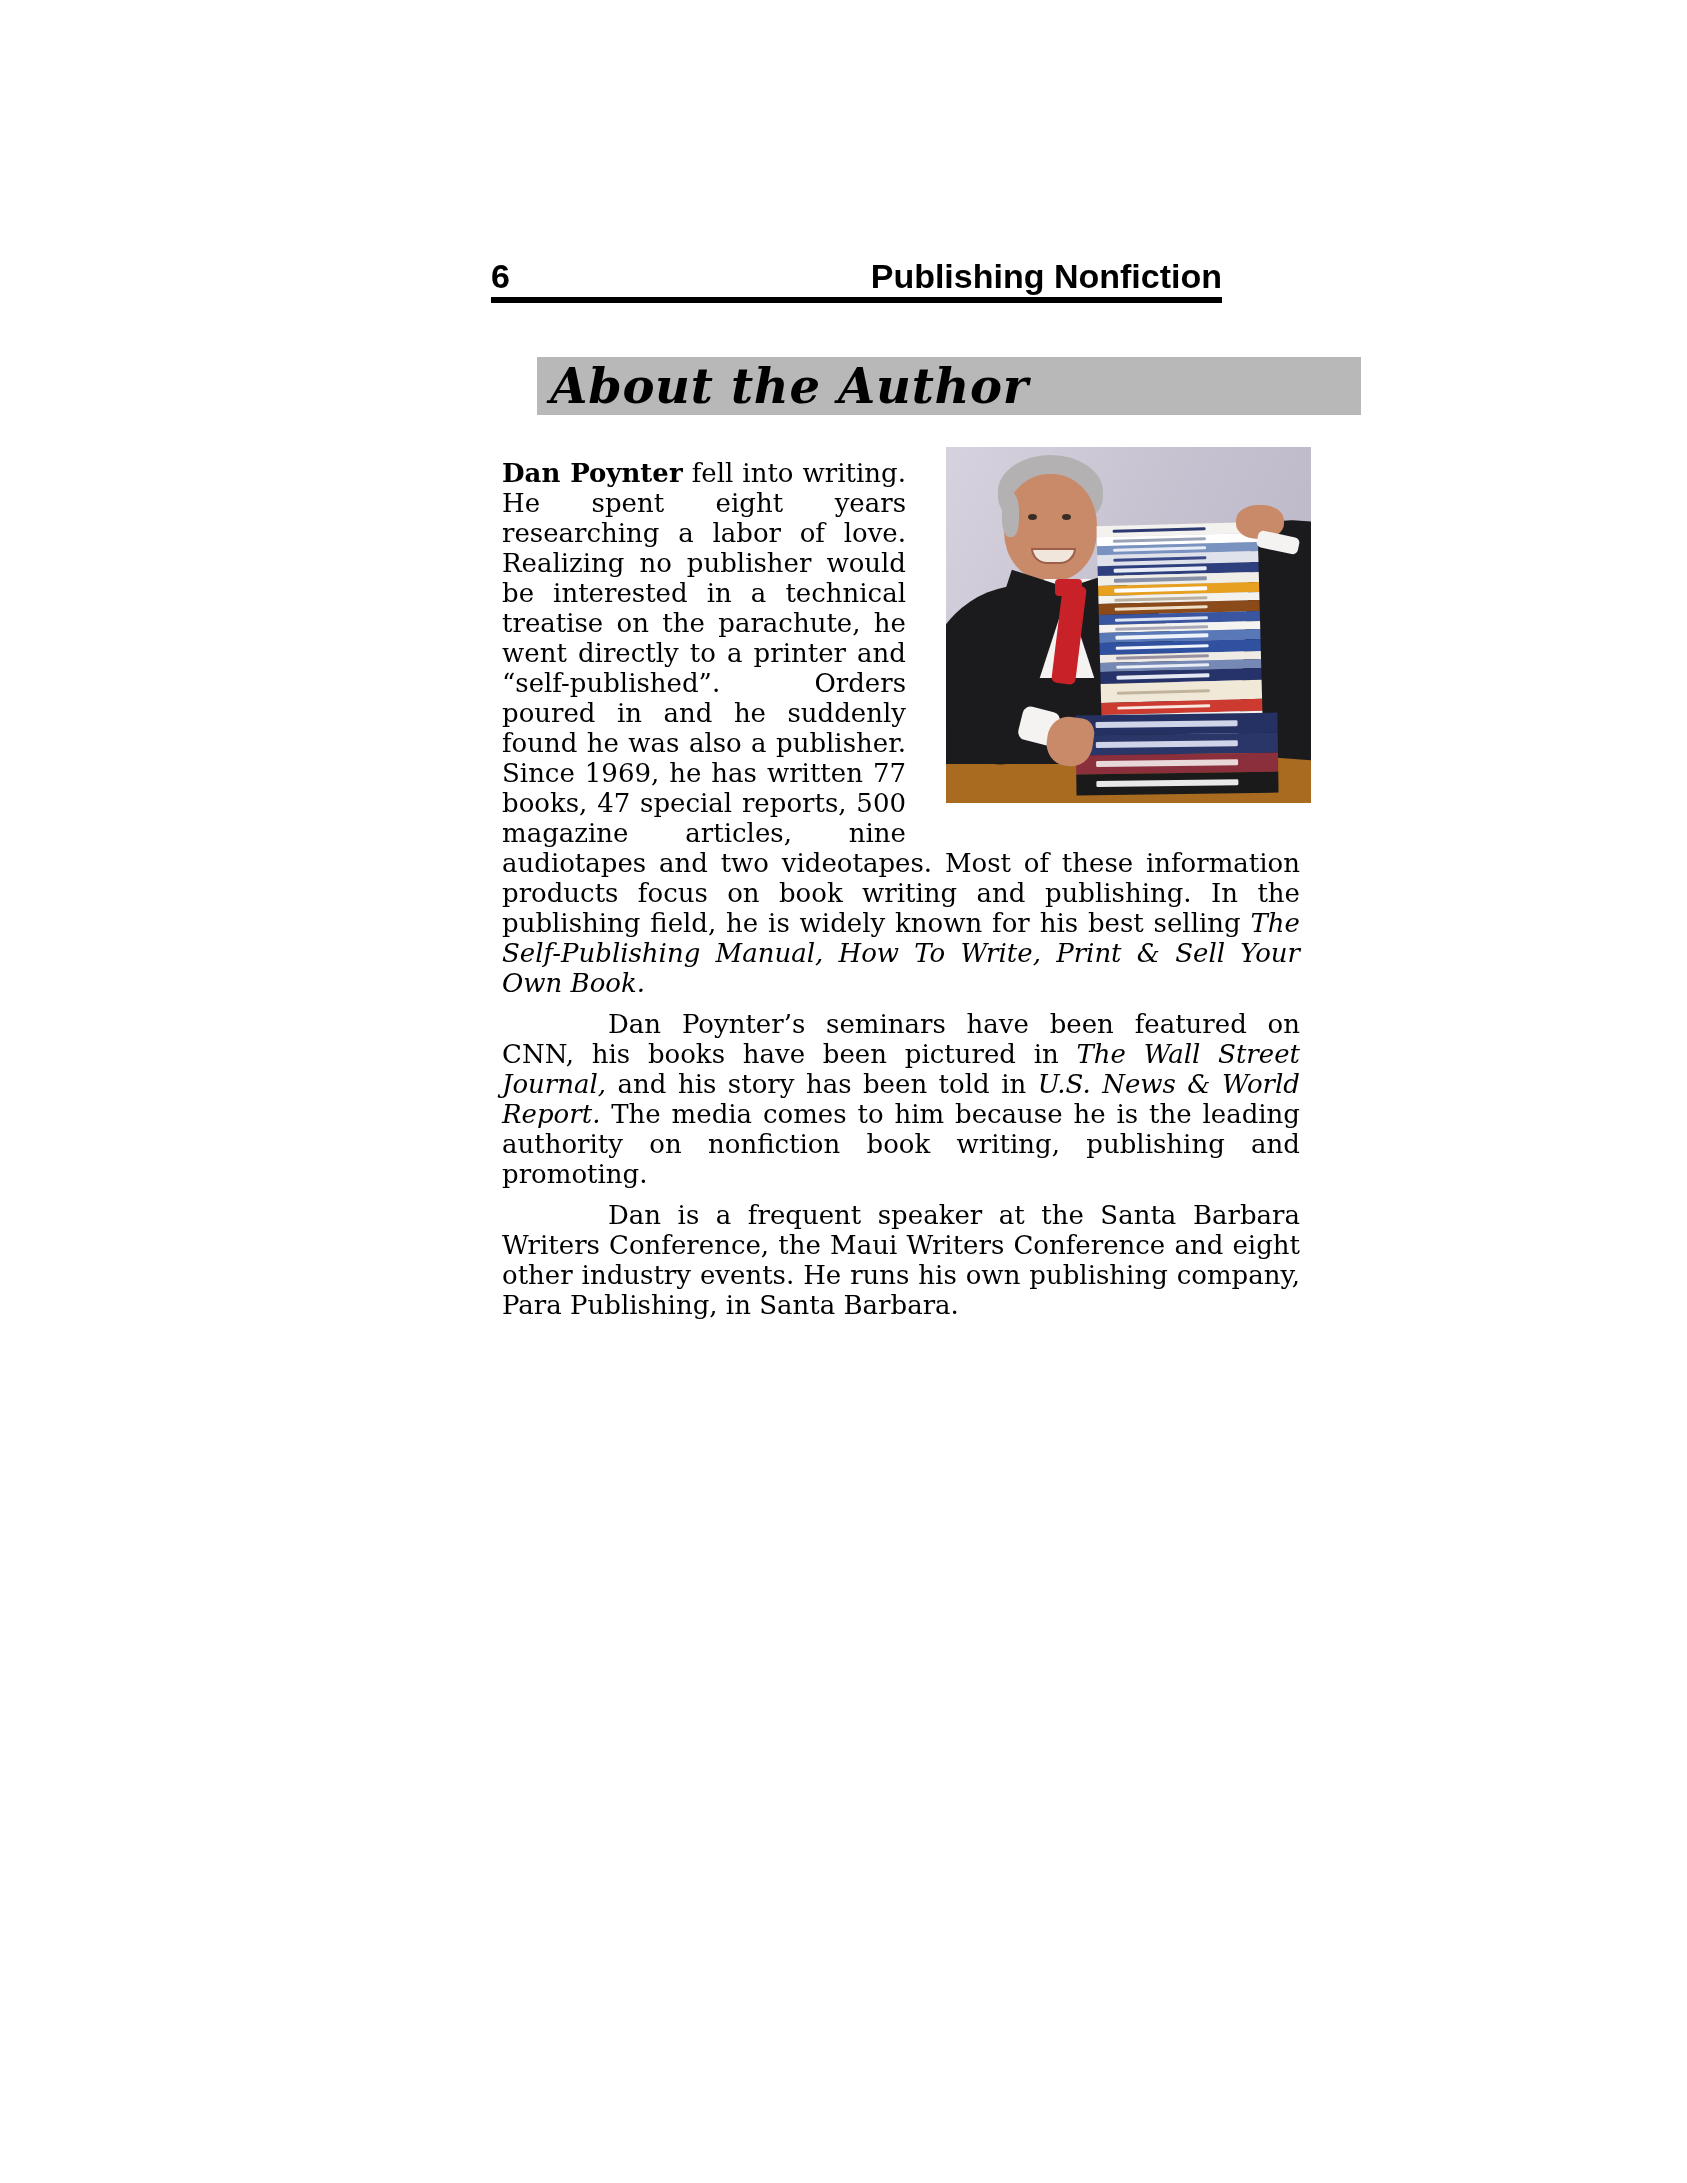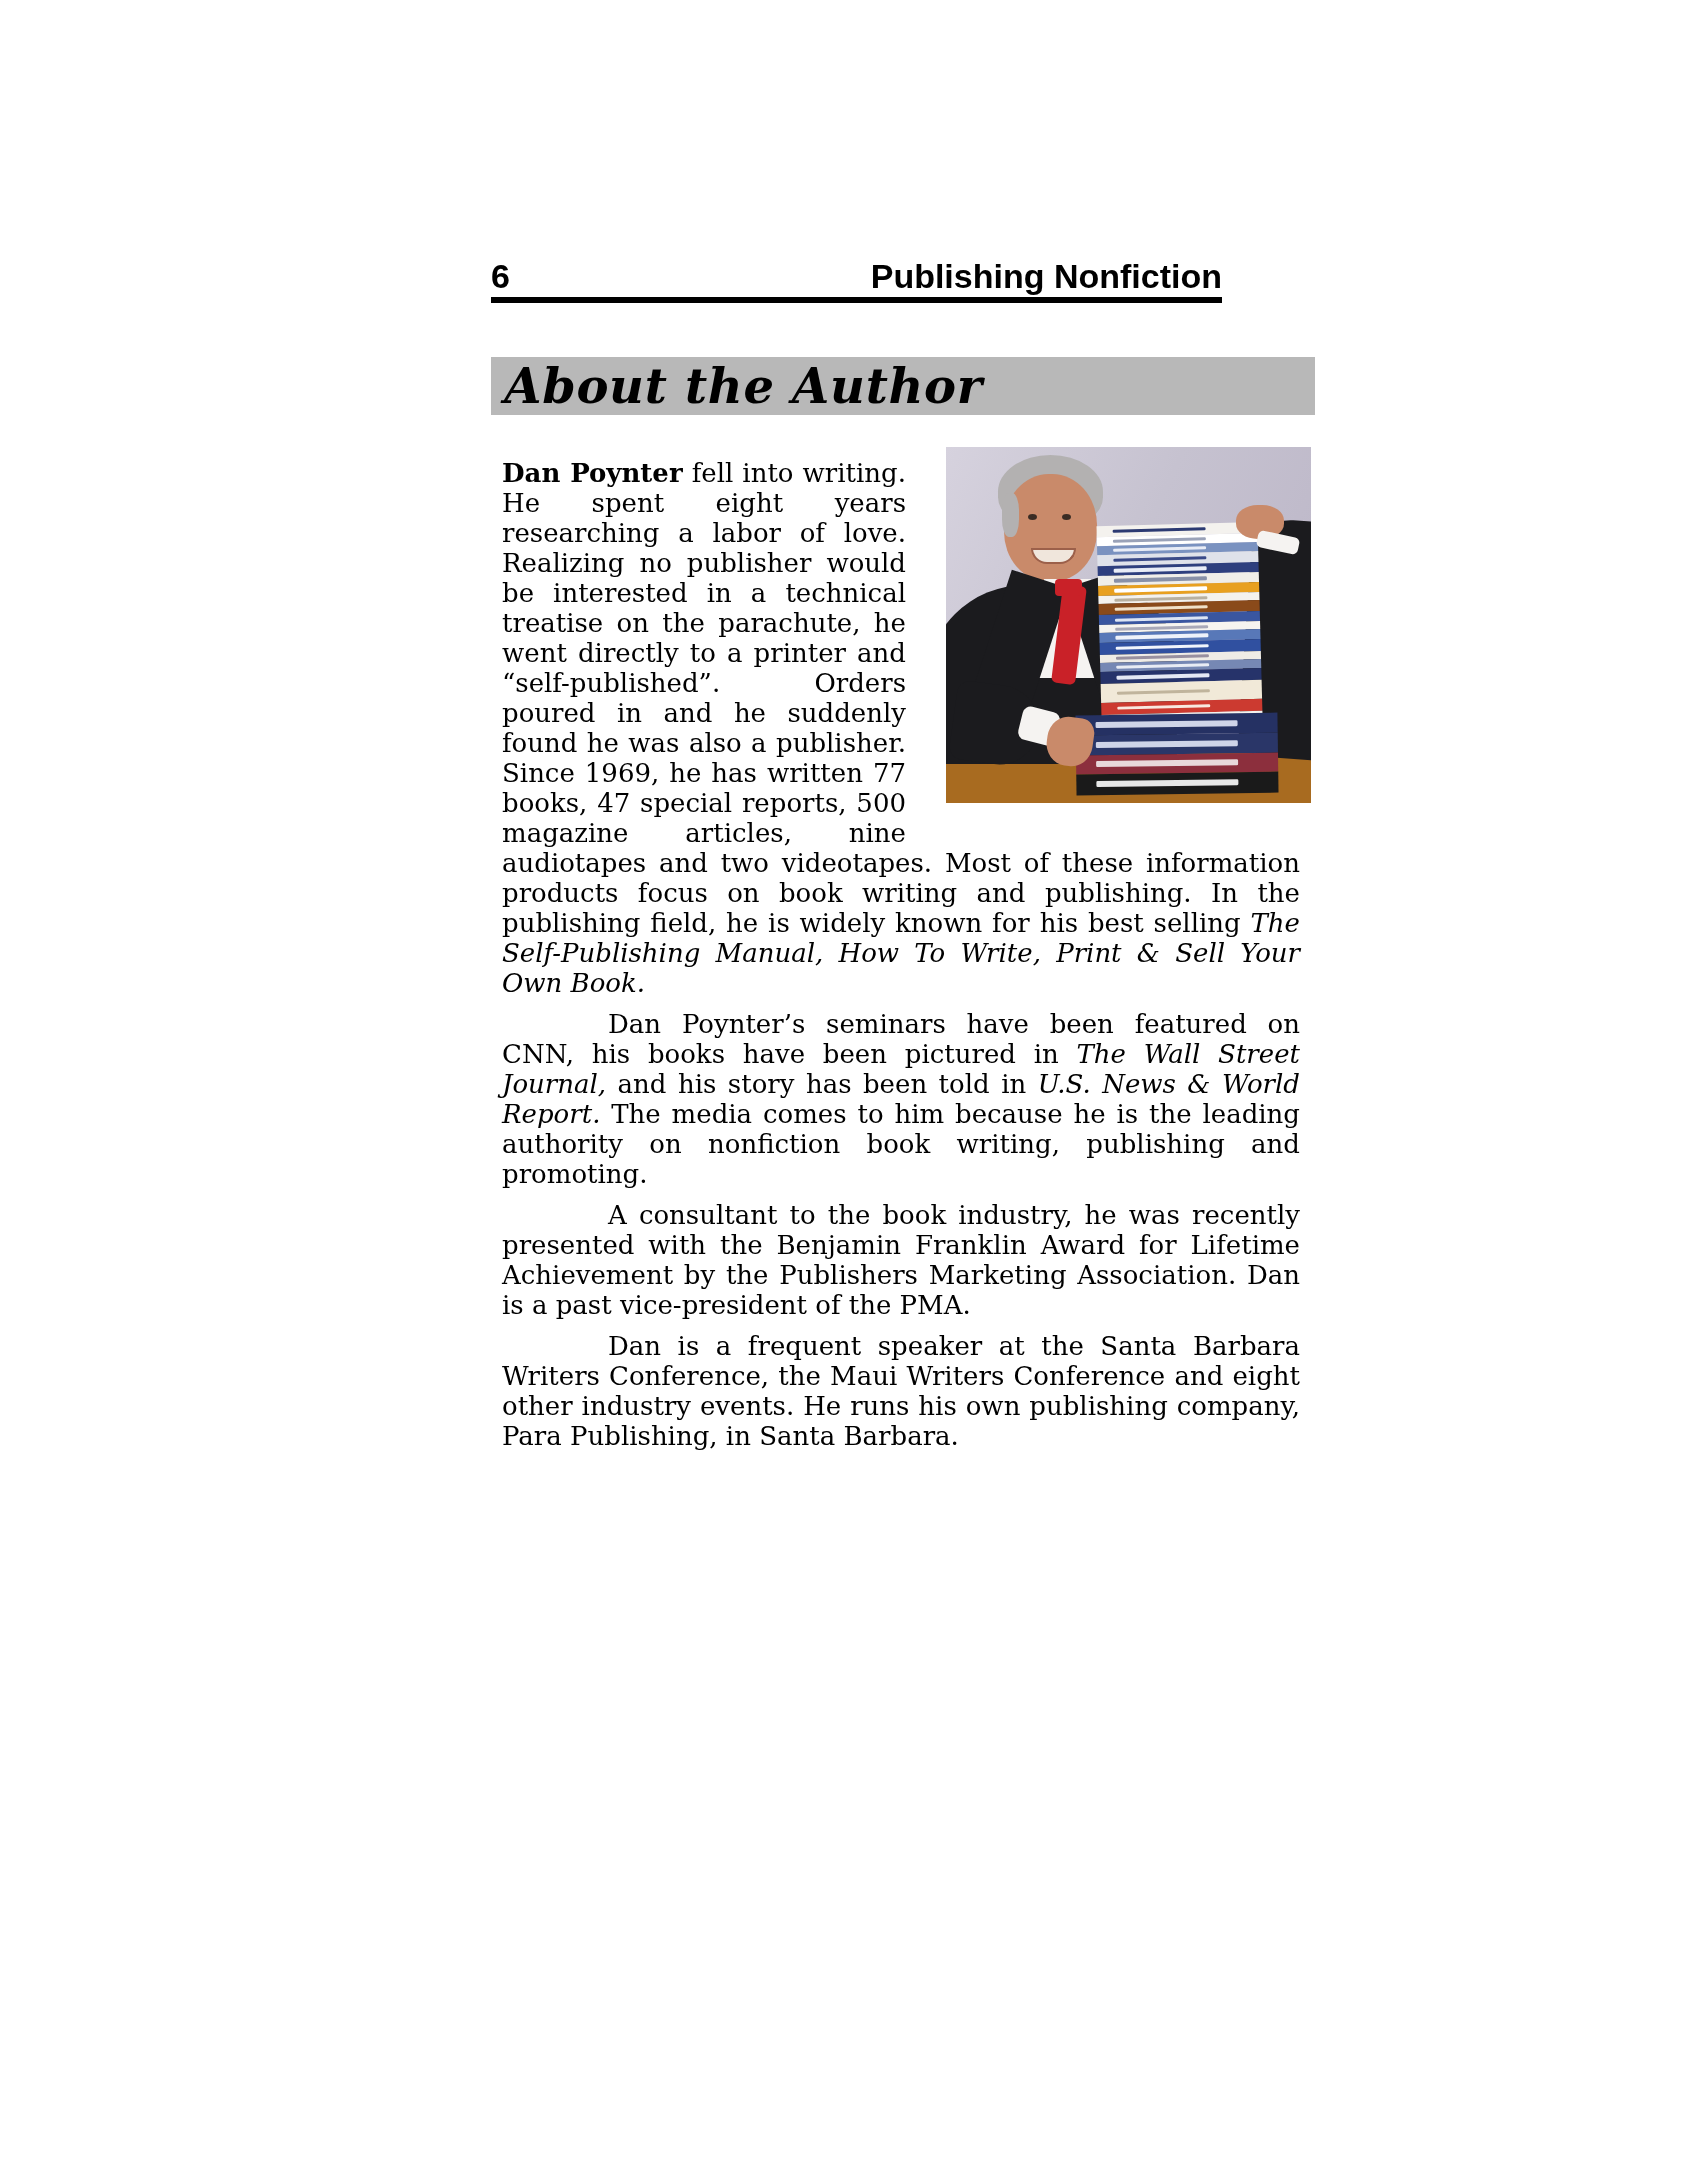--- a/index.html
+++ b/index.html
@@ -75,21 +75,21 @@
 </head>
 <body>
 
 <div class="page">
 
   <div class="header">
     <span>6</span>
     <span>Publishing Nonfiction</span>
   </div>
 
-  <div class="banner" id="banner" style="background: rgb(184, 184, 184);">
+  <div class="banner" id="banner" style="background: rgb(184, 184, 184); margin-left: 46px;">
     <span class="banner-title">About the Author</span>
   </div>
 
   <div class="article" id="article">
     <div class="photo" id="photo" title="Dan Poynter smiling behind a tall stack of his books on a desk" style="--wall: #c6c2d0; --desk: #a86b20; --suit: #1b1b1e; --shirt: #f5f3f1; --tie: #c92128; --skin: #c98a6a; --hair: #b3b1b1;">
       <div class="desk"></div>
       <div class="desk-edge"></div>
       <div class="right-arm"></div>
       <div class="torso"></div>
       <div class="hair"></div>
@@ -178,18 +178,17 @@
         </div>
       <div class="hand-top"></div>
       <div class="cuff-right"></div>
       <div class="left-sleeve"></div>
       <div class="cuff-left"></div>
       <div class="hand-left"></div>
     </div>
 
   <p class="body-par"><span class="bold">Dan Poynter</span><span class=""> fell into writing. He spent eight years researching a labor of love. Realizing no publisher would be interested in a technical treatise on the parachute, he went directly to a printer and “self-published”. Orders poured in and he suddenly found he was also a publisher. Since 1969, he has written 77 books, 47 special reports, 500 magazine articles, nine audiotapes and two videotapes. Most of these information products focus on book writing and publishing. In the publishing field, he is widely known for his best selling </span><span class="italic">The Self-Publishing Manual, How To Write, Print &amp; Sell Your Own Book.</span></p>
       <p class="body-par indent"><span class="">Dan Poynter’s seminars have been featured on CNN, his books have been pictured in </span><span class="italic">The Wall Street Journal,</span><span class=""> and his story has been told in </span><span class="italic">U.S. News &amp; World Report.</span><span class=""> The media comes to him because he is the leading authority on nonfiction book writing, publishing and promoting.</span></p>
-      <p class="body-par indent"><span class="">A consultant to the book industry, he was recently presented with the Benjamin Franklin Award for Lifetime Achievement by the Publishers Marketing Association. Dan is a past vice-president of the PMA.</span></p>
       <p class="body-par indent"><span class="">Dan is a frequent speaker at the Santa Barbara Writers Conference, the Maui Writers Conference and eight other industry events. He runs his own publishing company, Para Publishing, in Santa Barbara.</span></p>
     </div>
 
 </div>
 
 
 </body></html>

